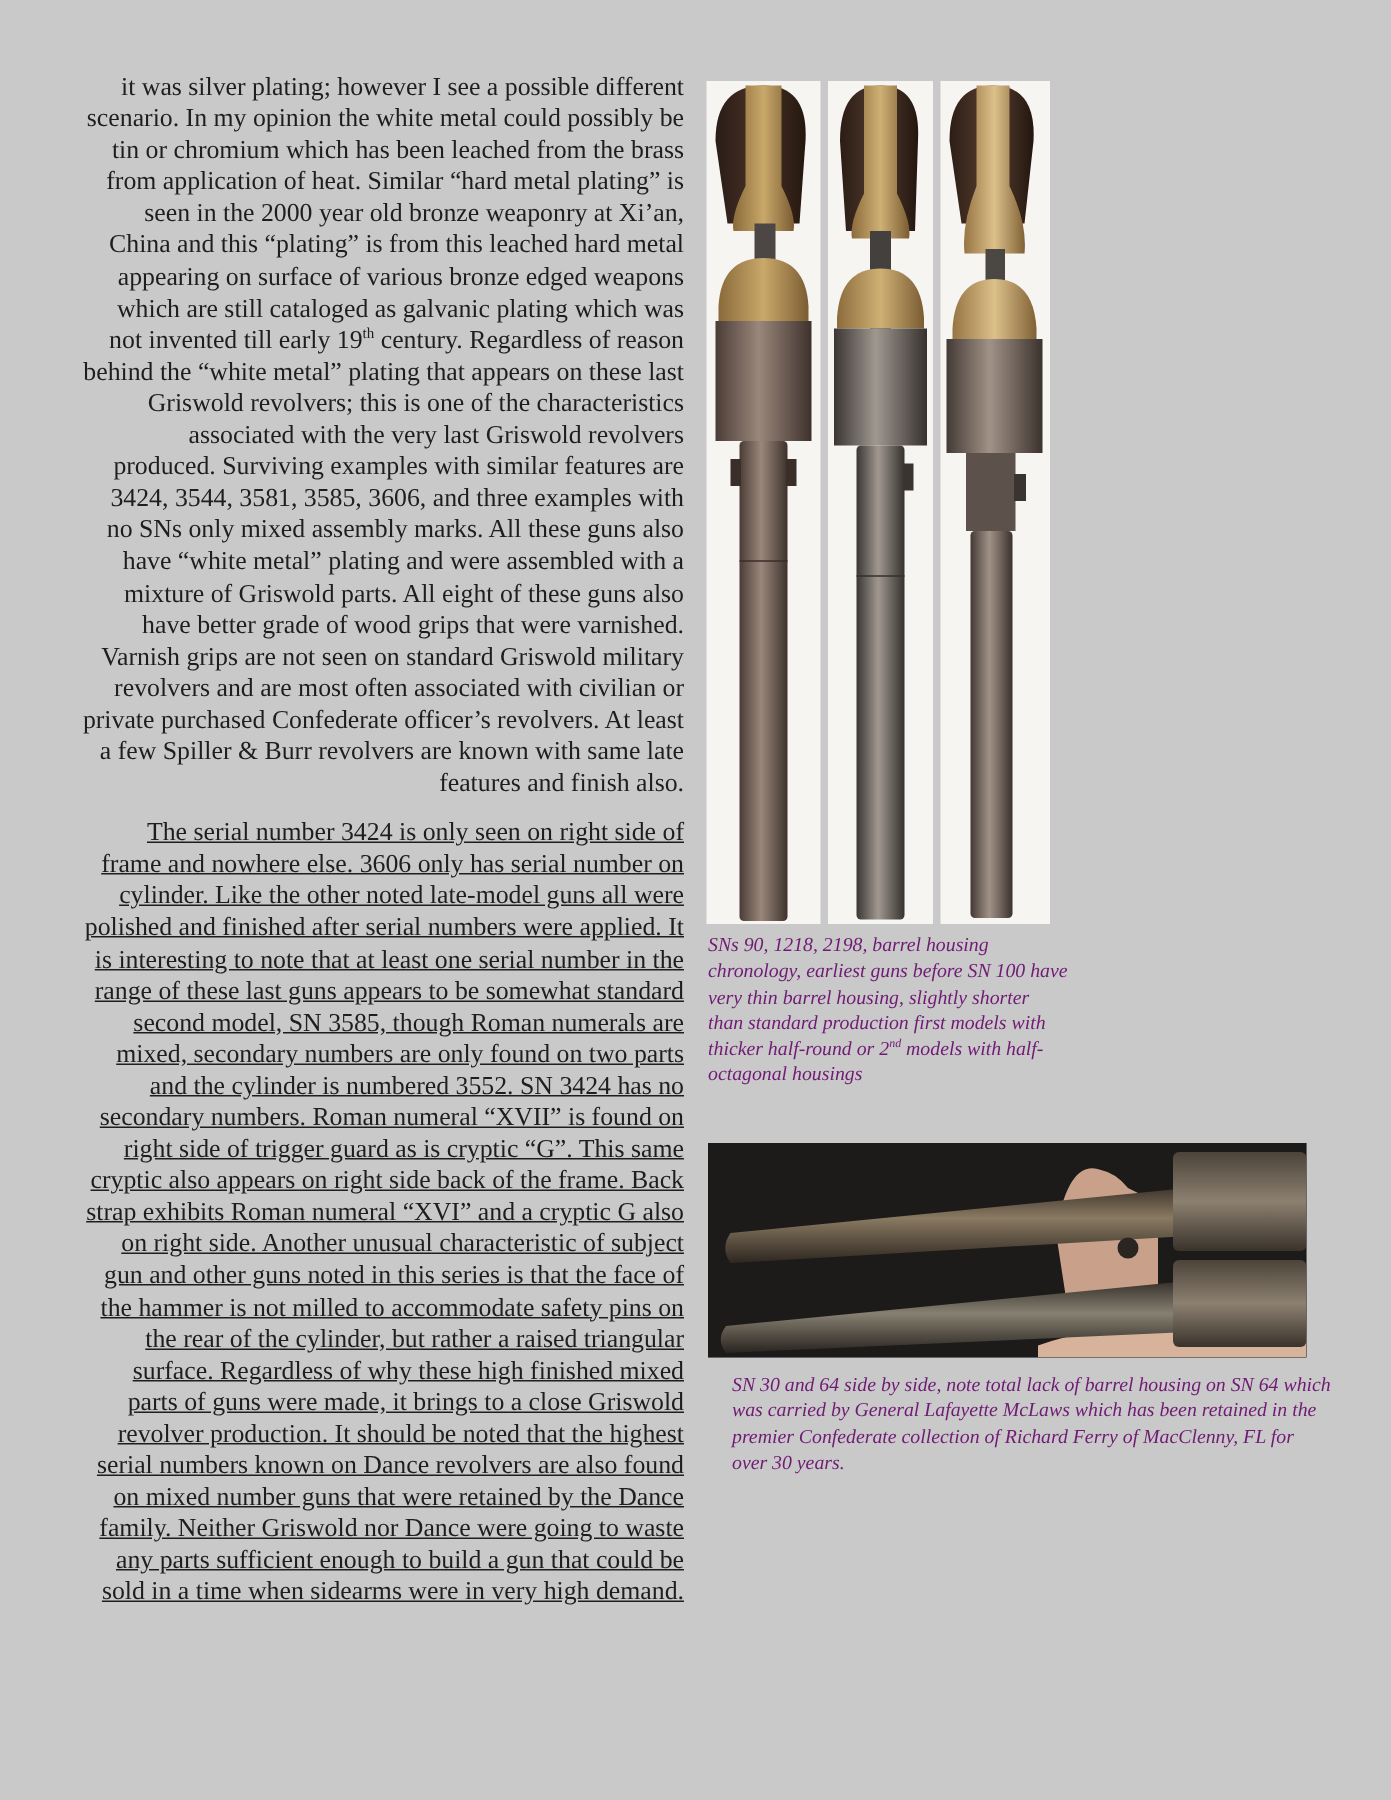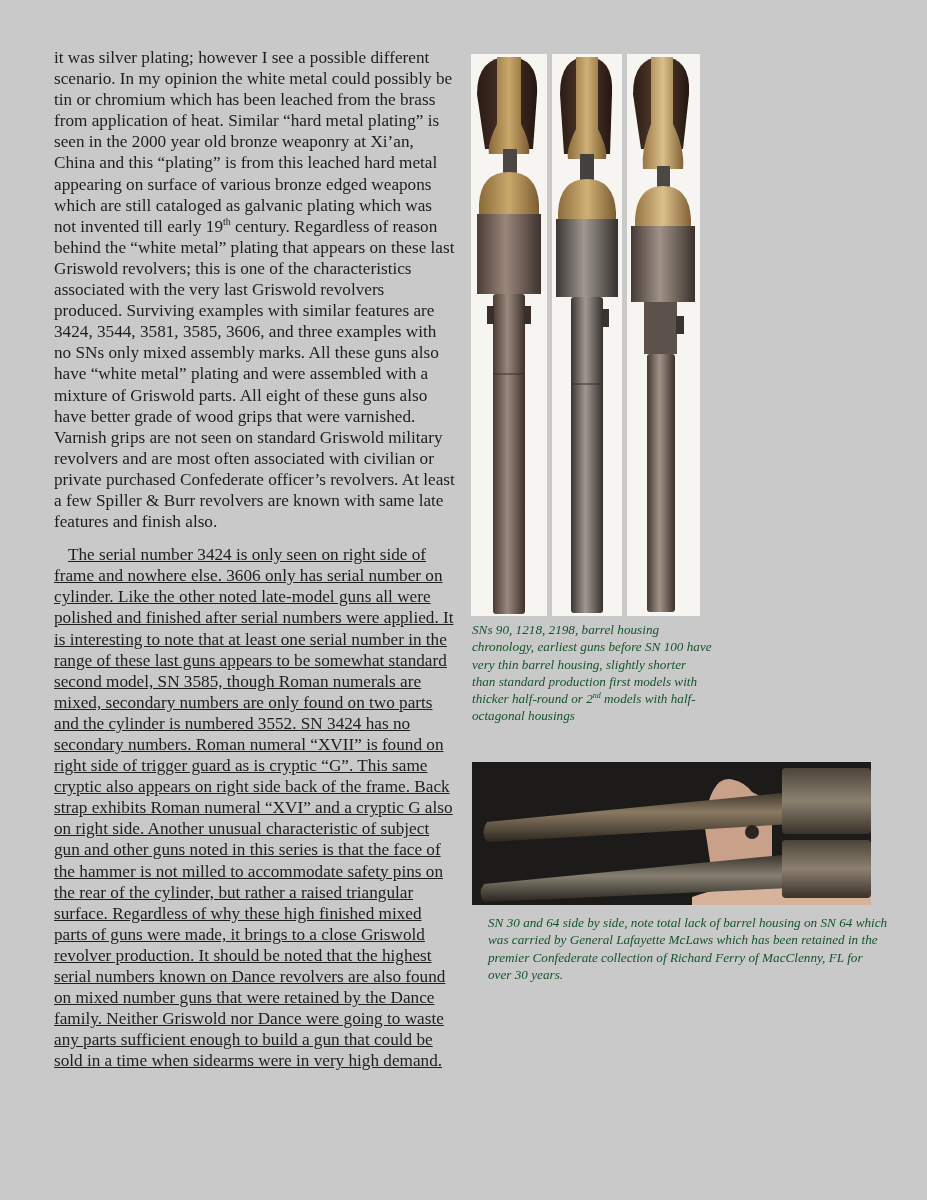--- a/index.html
+++ b/index.html
@@ -11,42 +11,42 @@
     font-family: "Liberation Serif", "DejaVu Serif", serif;
     color: #1e1e1e;
   }
   .col-main {
     position: absolute;
     left: 54px; top: 47px;
     width: 402px;
     font-size: 17.2px;
     line-height: 21.1px;
   }
-  .col-main p { margin: 0; text-align: left; }
+  .col-main p { margin: 0; text-align: right; }
   .col-main p.indent { text-indent: 14px; margin-top: 12px; text-decoration: underline; }
   .col-main sup { font-size: 10px; line-height: 0; vertical-align: 7px; }
 
   .photo-panel {
     position: absolute;
     left: 471px; top: 54px;
     width: 229px; height: 562px;
     background: #c9c9c9;
   }
   .strip {
     position: absolute; top: 0; height: 562px;
     background: #f7f5f2;
     overflow: hidden;
   }
   .strip svg { display: block; }
   .caption {
     position: absolute;
     font-style: italic;
     font-size: 13.2px;
     line-height: 17.3px;
-    color: #14532d;
+    color: #701a75;
   }
   .caption sup { font-size: 8px; line-height: 0; vertical-align: 5px; }
   .cap1 { left: 472px; top: 621px; width: 240px; }
   .photo2 {
     position: absolute;
     left: 472px; top: 762px;
     width: 399px; height: 143px;
     overflow: hidden;
     background: #1b1a18;
   }

